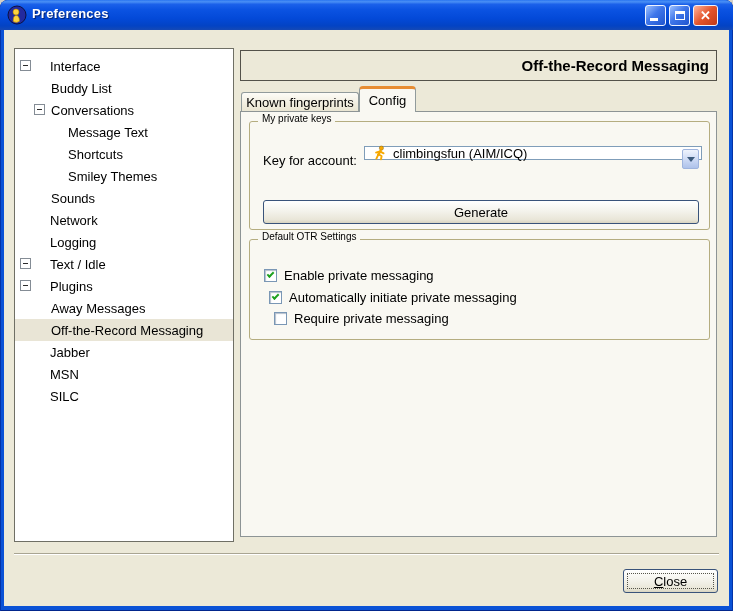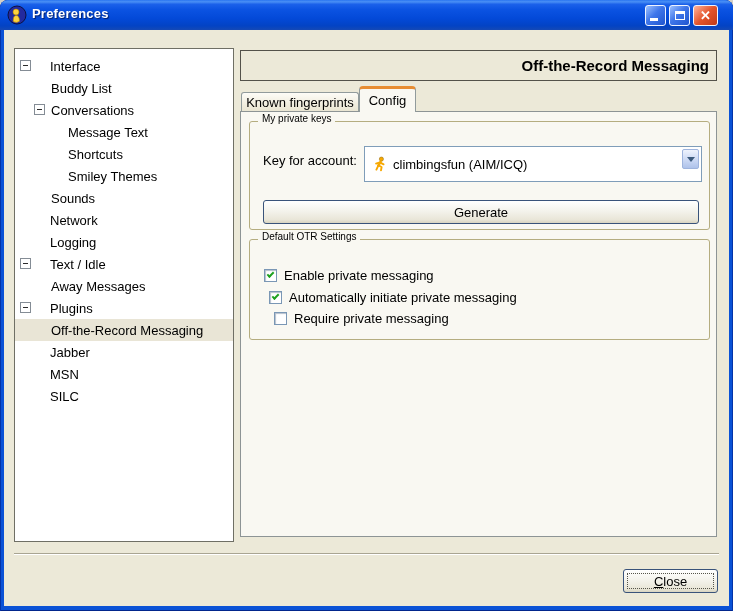--- a/index.html
+++ b/index.html
@@ -55,21 +55,21 @@
   
   .tab-panel { position:absolute; left:236px; top:81px; width:477px; height:426px; background:#f9f8f2;
                border:1px solid #8d9495; z-index:2; }
 
   .groupbox { position:absolute; border:1px solid #b5ad80; border-radius:3px; }
   .gb-keys { left:8px; top:9px; width:461px; height:109px; }
   .gb-otr  { left:8px; top:127px; width:461px; height:101px; }
   .legend { position:absolute; top:-9px; left:8px; background:#f9f8f2; padding:0 4px; font-size:10px; white-space:nowrap; }
 
   .key-label { position:absolute; left:13px; top:31px; font-size:13px; }
-  .combobox { position:absolute; left:114px; top:24px; width:338px; height:36px; background:#fff;
+  .combobox { position:absolute; left:114px; top:24px; width:338px; height:14px; background:#fff;
               border:1px solid #7f9db9; display:flex; align-items:center; cursor:pointer; }
   .combo-icon { margin-left:6px; width:16px; height:16px; flex:none; }
   .combo-text { margin-left:6px; font-size:13px; white-space:nowrap; }
   .combo-btn { position:absolute; right:2px; top:2px; width:17px; height:20px; border:1px solid #9eb4dd; border-radius:2px;
                background:linear-gradient(180deg,#eef3fd 0%,#c8d6f3 60%,#aec2ea 100%);
                display:flex; align-items:center; justify-content:center; cursor:pointer; }
   .arrow-down { width:0; height:0; border-left:4px solid transparent; border-right:4px solid transparent;
                 border-top:5px solid #3c5a7d; }
   .no-key { position:absolute; left:0; top:59px; width:100%; text-align:center; font-size:13px; }
 
@@ -152,28 +152,28 @@
       </div>
       <div class="tree-row lvl0">
         <span>Logging</span>
       </div>
       <div class="tree-row lvl0">
         <span class="expander">
             <span class="minus"></span>
           </span>
         <span>Text / Idle</span>
       </div>
+      <div class="tree-row lvl0">
+        <span class="expander">
+            <span class="minus"></span>
+          </span>
+        <span>Plugins</span>
+      </div>
       <div class="tree-row lvl1">
         <span>Away Messages</span>
-      </div>
-      <div class="tree-row lvl0">
-        <span class="expander">
-            <span class="minus"></span>
-          </span>
-        <span>Plugins</span>
       </div>
       <div class="tree-row lvl1 selected">
         <span>Off-the-Record Messaging</span>
       </div>
       <div class="tree-row lvl0">
         <span>Jabber</span>
       </div>
       <div class="tree-row lvl0">
         <span>MSN</span>
       </div>

